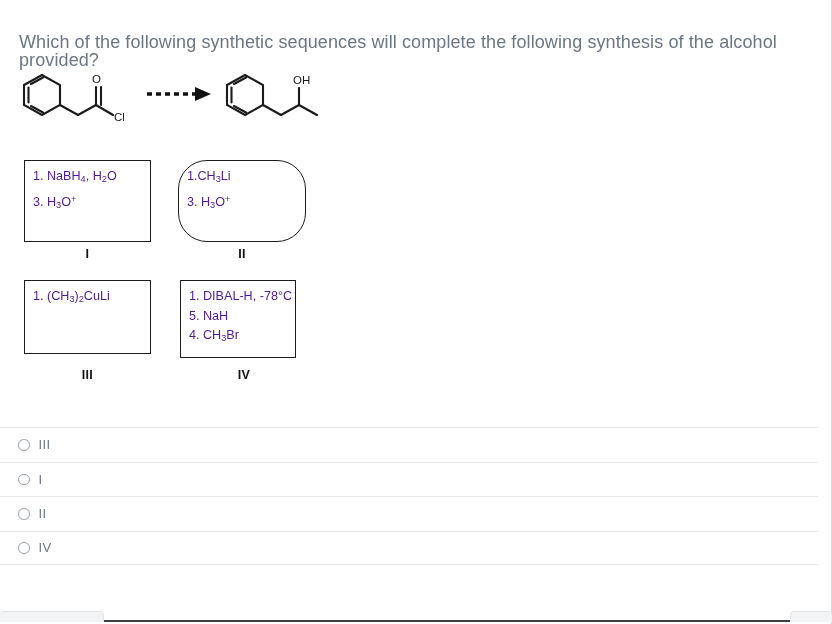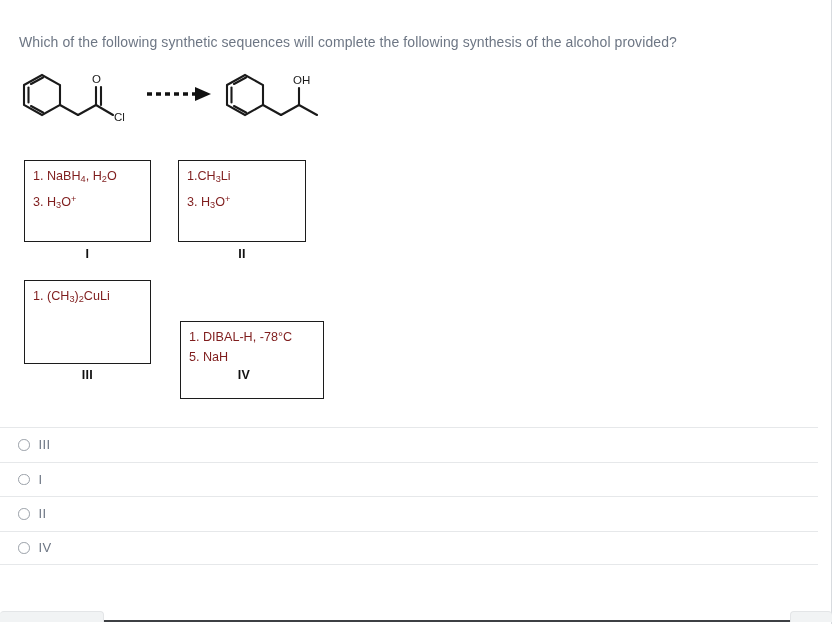--- a/index.html
+++ b/index.html
@@ -16,21 +16,21 @@
     width: 832px; height: 624px;
     background: #fff;
     border-right: 1px solid #d8dbdf;
   }
 
   
   .question-text {
     position: absolute;
     left: 19px; top: 33px;
     width: 780px;
-    font-size: 14px;
+    font-size: 18px;
     line-height: 18px;
     color: #6d7684;
     letter-spacing: 0.1px;
   }
 
   
   .scheme {
     position: absolute;
     left: 14px; top: 63px;
     width: 320px; height: 66px;
@@ -39,39 +39,39 @@
 
   
   .boxes { position: absolute; left: 0; top: 0; }
   .opt-box {
     position: absolute;
     border: 1.6px solid #1c1c1c;
     background: #fff;
     padding: 6px 7px 4px 8px;
     font-size: 12.6px;
     line-height: 19.5px;
-    color: #7f1d1d;
+    color: #4c1d95;
     white-space: nowrap;
   }
   .opt-box .line { display: block; }
   .opt-box sub { font-size: 9.2px; vertical-align: -0.22em; }
   .opt-box sup { font-size: 9.2px; vertical-align: 0.42em; }
   .box-label {
     position: absolute;
     font-size: 12.5px;
     font-weight: bold;
     color: #111;
     text-align: center;
     letter-spacing: 0.3px;
   }
 
   #box-1 { left: 24px;  top: 160px; width: 127px; height: 82px; }
-  #box-2 { left: 178px; top: 160px; width: 128px; height: 82px; }
-  #box-3 { left: 24px;  top: 280px; width: 127px; height: 84px; }
-  #box-4 { left: 180px; top: 280px; width: 144px; height: 78px; margin-top: 41px; }
+  #box-2 { left: 178px; top: 160px; width: 128px; height: 82px; border-radius: 29px; }
+  #box-3 { left: 24px;  top: 280px; width: 127px; height: 74px; }
+  #box-4 { left: 180px; top: 280px; width: 116px; height: 78px; }
 
   #label-1 { left: 24px;  top: 247px; width: 127px; }
   #label-2 { left: 178px; top: 247px; width: 128px; }
   #label-3 { left: 24px;  top: 368px; width: 127px; }
   #label-4 { left: 180px; top: 368px; width: 128px; }
 
   
   .choices {
     position: absolute;
     left: 0; top: 427px;
@@ -186,20 +186,21 @@
     <div class="box-label" id="label-2">II</div>
 
     <div class="opt-box" id="box-3">
         <span class="line">1. (CH<sub>3</sub>)<sub>2</sub>CuLi</span>
       </div>
     <div class="box-label" id="label-3">III</div>
 
     <div class="opt-box" id="box-4">
         <span class="line">1. DIBAL-H, -78°C</span>
         <span class="line">5. NaH</span>
+        <span class="line">4. CH<sub>3</sub>Br</span>
       </div>
     <div class="box-label" id="label-4">IV</div>
   </div>
 
   <div class="choices" id="choice-list">
       <div class="choice-row">
         <span class="radio"></span>
         <span class="choice-label">III</span>
       </div>
       <div class="choice-row">

